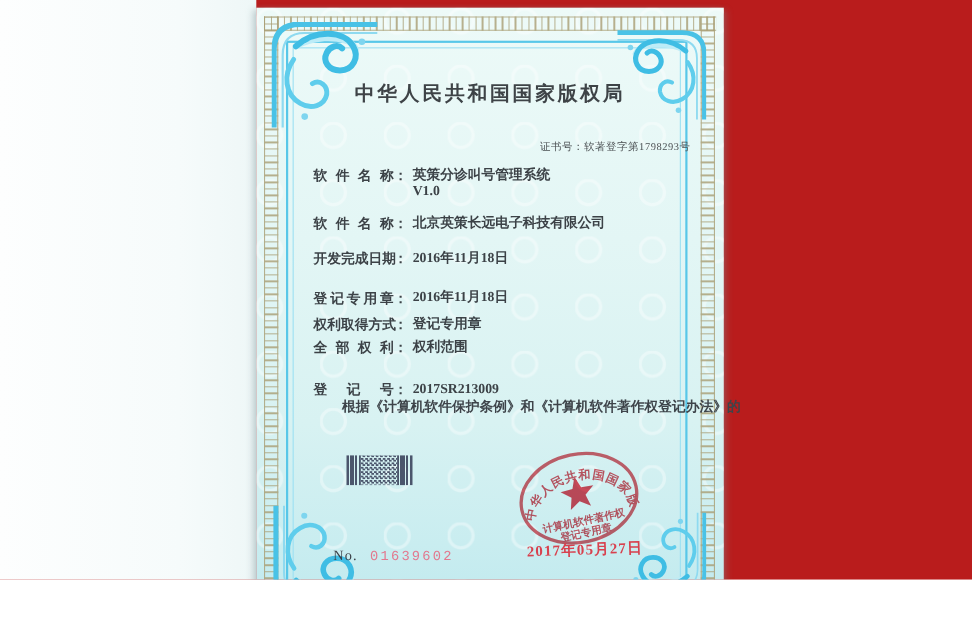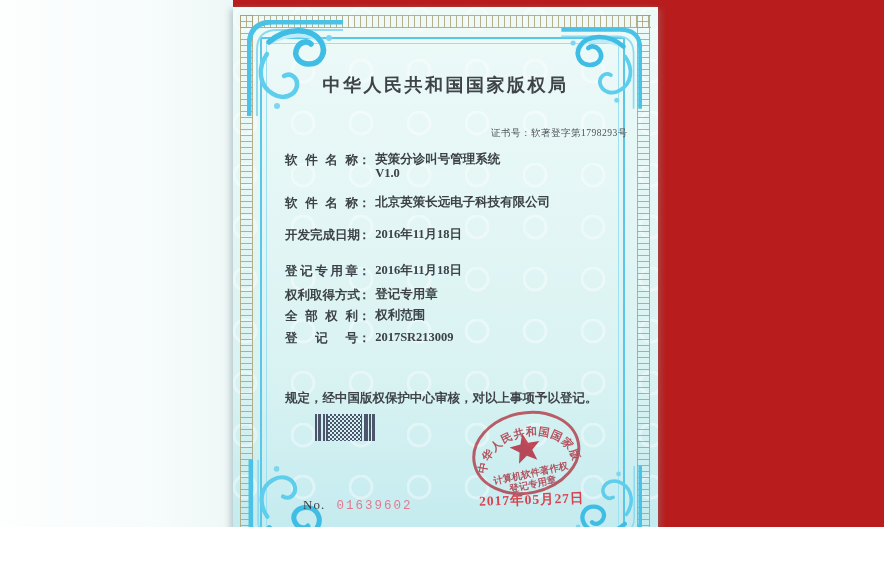--- a/index.html
+++ b/index.html
@@ -43,21 +43,21 @@
     font-size:23px;font-weight:bold;letter-spacing:2.5px;color:#393d41;white-space:nowrap;}
   .cert-no{position:absolute;left:258px;top:120px;font-size:9.5px;color:#4c5154;
     letter-spacing:.5px;white-space:nowrap;}
   
   .fields{position:absolute;left:52px;top:0;right:20px;}
   .frow{position:absolute;white-space:nowrap;font-size:12.5px;font-weight:600;color:#3c4247;}
   .flabel{display:inline-block;width:73px;text-align:justify;text-align-last:justify;}
   .fcolon{display:inline-block;width:12px;}
   .fvalue{display:inline-block;vertical-align:top;margin-left:2px;line-height:14px;}
   .r0{top:145px;} .r1{top:188px;} .r2{top:220px;} .r3{top:256px;}
-  .r4{top:280px;} .r5{top:301px;} .r6{top:323px;}
+  .r4{top:280px;} .r5{top:301px;} .r6{top:339px;}
   
   .stmt{position:absolute;left:52px;width:342px;font-size:12.5px;font-weight:600;color:#3e444a;white-space:nowrap;}
   .stmt-1{top:355px;padding-left:26px;}
   .stmt-2{top:383px;}
   
   .barcode{position:absolute;left:82px;top:407px;width:60px;height:27px;display:flex;opacity:.88;}
   .bc-left{width:13px;background:repeating-linear-gradient(90deg,#39415a 0 2px,transparent 2px 3.5px,#39415a 3.5px 6.5px,transparent 6.5px 8px);}
   .bc-mid{flex:1;background:repeating-conic-gradient(#39415a 0% 25%,transparent 0% 50%);background-size:4px 4px;}
   .bc-right{width:14px;background:repeating-linear-gradient(90deg,#39415a 0 1.5px,transparent 1.5px 3px,#39415a 3px 7px,transparent 7px 8.5px);}
   
@@ -148,21 +148,21 @@
       <div class="frow r5">
         <span class="flabel">全部权利</span><span class="fcolon">：</span>
         <span class="fvalue">权利范围</span>
       </div>
       <div class="frow r6">
         <span class="flabel">登记号</span><span class="fcolon">：</span>
         <span class="fvalue">2017SR213009</span>
       </div>
     </div>
 
-    <div class="stmt stmt-2">规定，经中国版权保护中心审核，对以上事项予以登记。</div>
+    <div class="stmt stmt-1">根据《计算机软件保护条例》和《计算机软件著作权登记办法》的</div>
 
     <div class="barcode">
       <div class="bc-left"></div>
       <div class="bc-mid"></div>
       <div class="bc-right"></div>
     </div>
 
     <div class="serial">
       <span class="pre">No.</span>
       <span class="num">01639602</span>

